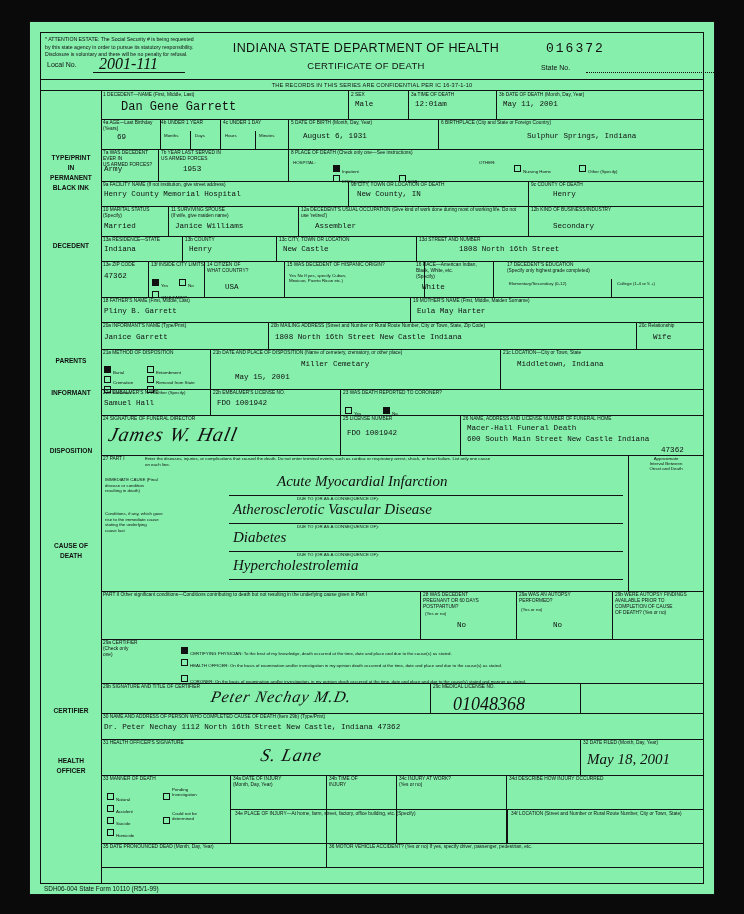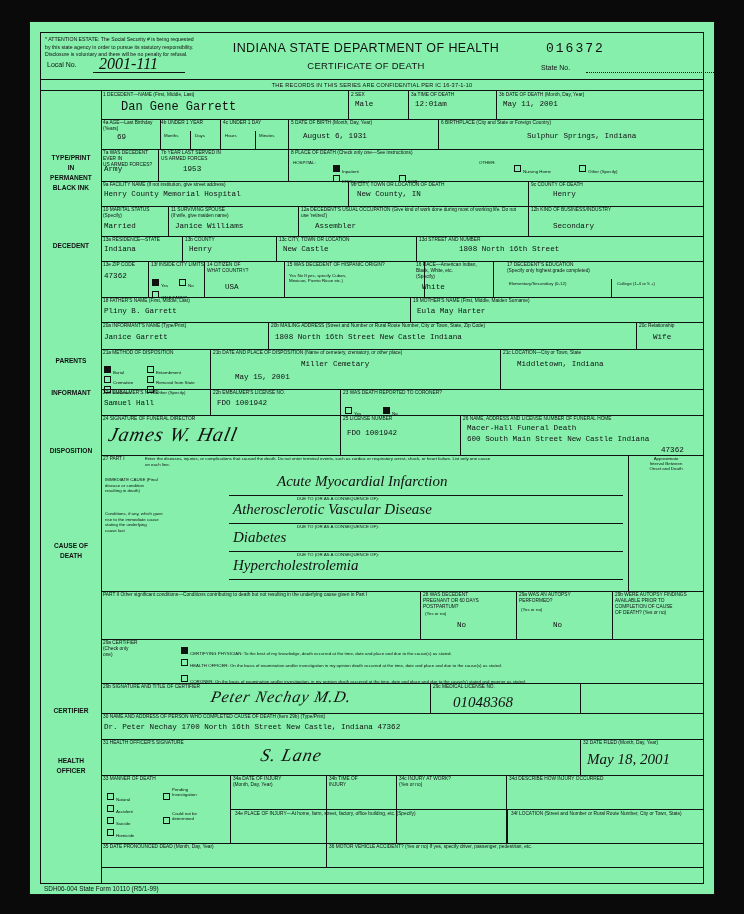--- a/index.html
+++ b/index.html
@@ -393,28 +393,28 @@
         </div>
       </div>
 
       <div class="row" style="top:592px;height:30px;">
         <div class="cell" style="left:0;width:330px;">
           <div class="lab">29b  SIGNATURE AND TITLE OF CERTIFIER</div>
           <div class="sig" style="position:absolute;left:110px;top:5px;font-size:16px;">Peter Nechay M.D.</div>
         </div>
         <div class="cell" style="left:330px;width:150px;">
           <div class="lab">29c  MEDICAL LICENSE NO.</div>
-          <div class="hand" style="position:absolute;left:22px;top:11px;font-size:15px;">01048368</div>
+          <div class="hand" style="position:absolute;left:22px;top:11px;font-size:18px;">01048368</div>
         </div>
       </div>
 
       <div class="row" style="top:622px;height:26px;">
         <div class="cell last" style="left:0;right:0;">
           <div class="lab">30  NAME AND ADDRESS OF PERSON WHO COMPLETED CAUSE OF DEATH (Item 29b) (Type/Print)</div>
-          <div class="val sm" style="top:10px;left:3px;">Dr. Peter Nechay   1700 North 16th Street  New Castle, Indiana 47362</div>
+          <div class="val sm" style="top:10px;left:3px;">Dr. Peter Nechay   1112 North 16th Street  New Castle, Indiana 47362</div>
         </div>
       </div>
 
       <div class="row" style="top:648px;height:36px;">
         <div class="cell" style="left:0;width:480px;">
           <div class="lab">31  HEALTH OFFICER'S SIGNATURE</div>
           <div class="sig" style="position:absolute;left:160px;top:6px;font-size:18px;">S. Lane</div>
         </div>
         <div class="cell last" style="left:480px;right:0;">
           <div class="lab">32  DATE FILED (Month, Day, Year)</div>

